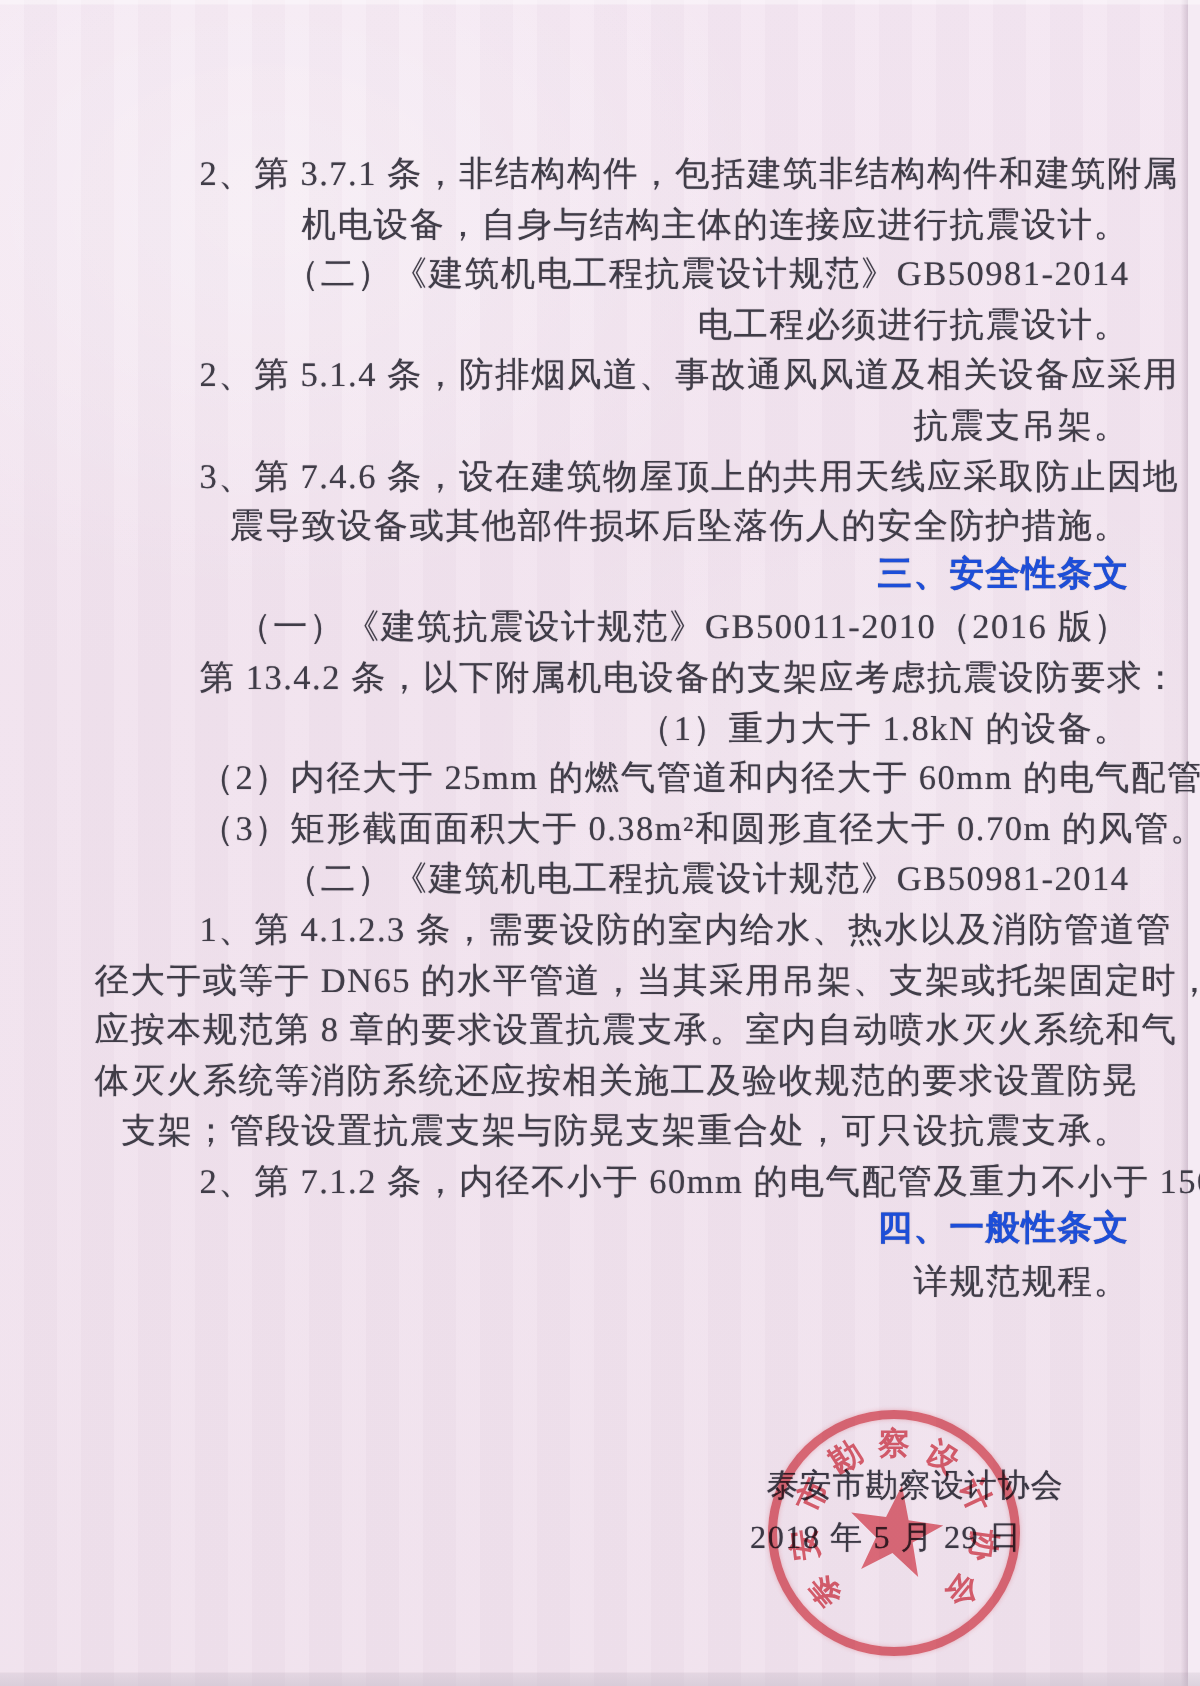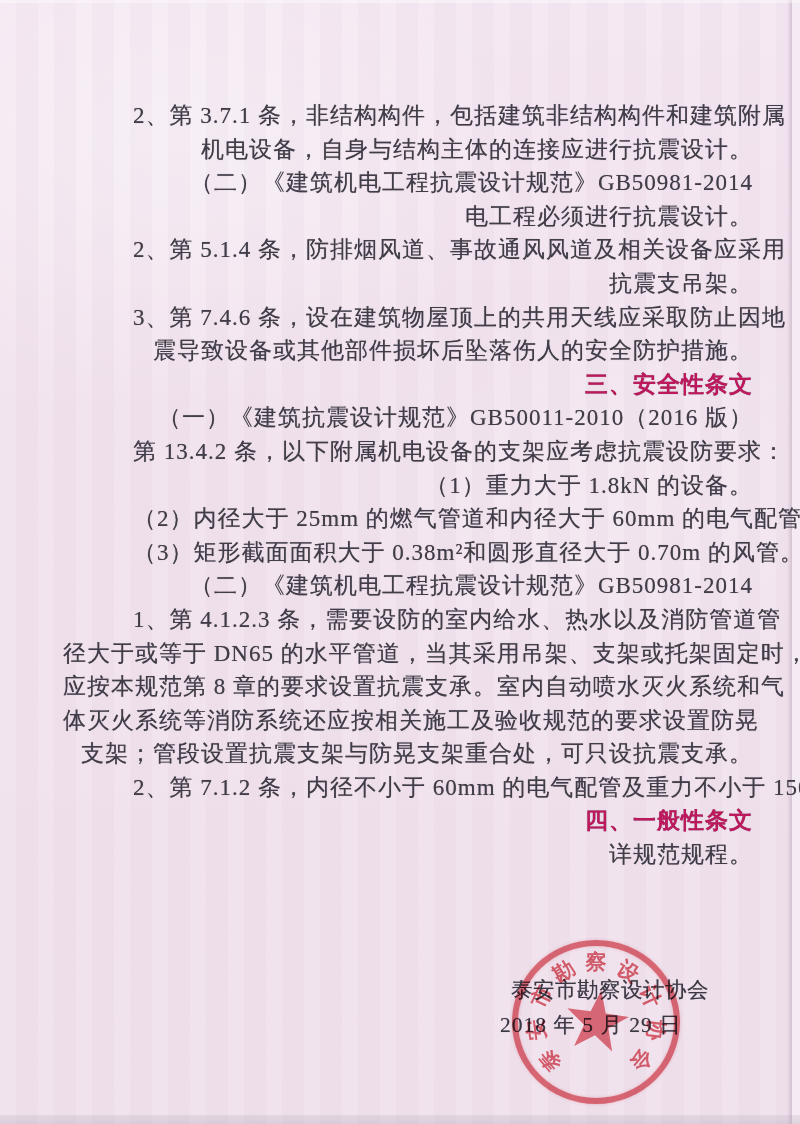--- a/index.html
+++ b/index.html
@@ -45,21 +45,21 @@
     color:#403d48;
   }
   .line{
     height:33.6px;line-height:33.6px;font-size:23px;
     letter-spacing:1px;white-space:nowrap;
     text-shadow:0 0 0.7px rgba(62,56,72,0.6);
     text-align:right;
   }
   .para{padding-left:70px;}
   .flush{padding-left:0;font-family:Liberation Serif, serif;}
-  .head{padding-left:48px;font-weight:bold;color:#be185d;}
+  .head{padding-left:48px;font-weight:bold;color:#1d4ed8;font-family:Liberation Mono, monospace;}
   .deep{padding-left:94px;}
 
   
   .sig-org{
     position:absolute;left:511px;top:975px;
     font-size:21.5px;letter-spacing:0.5px;color:#3b3844;
     text-shadow:0 0 0.7px rgba(60,55,70,0.6);white-space:nowrap;
   }
   .sig-date{
     position:absolute;left:500px;top:1010px;

